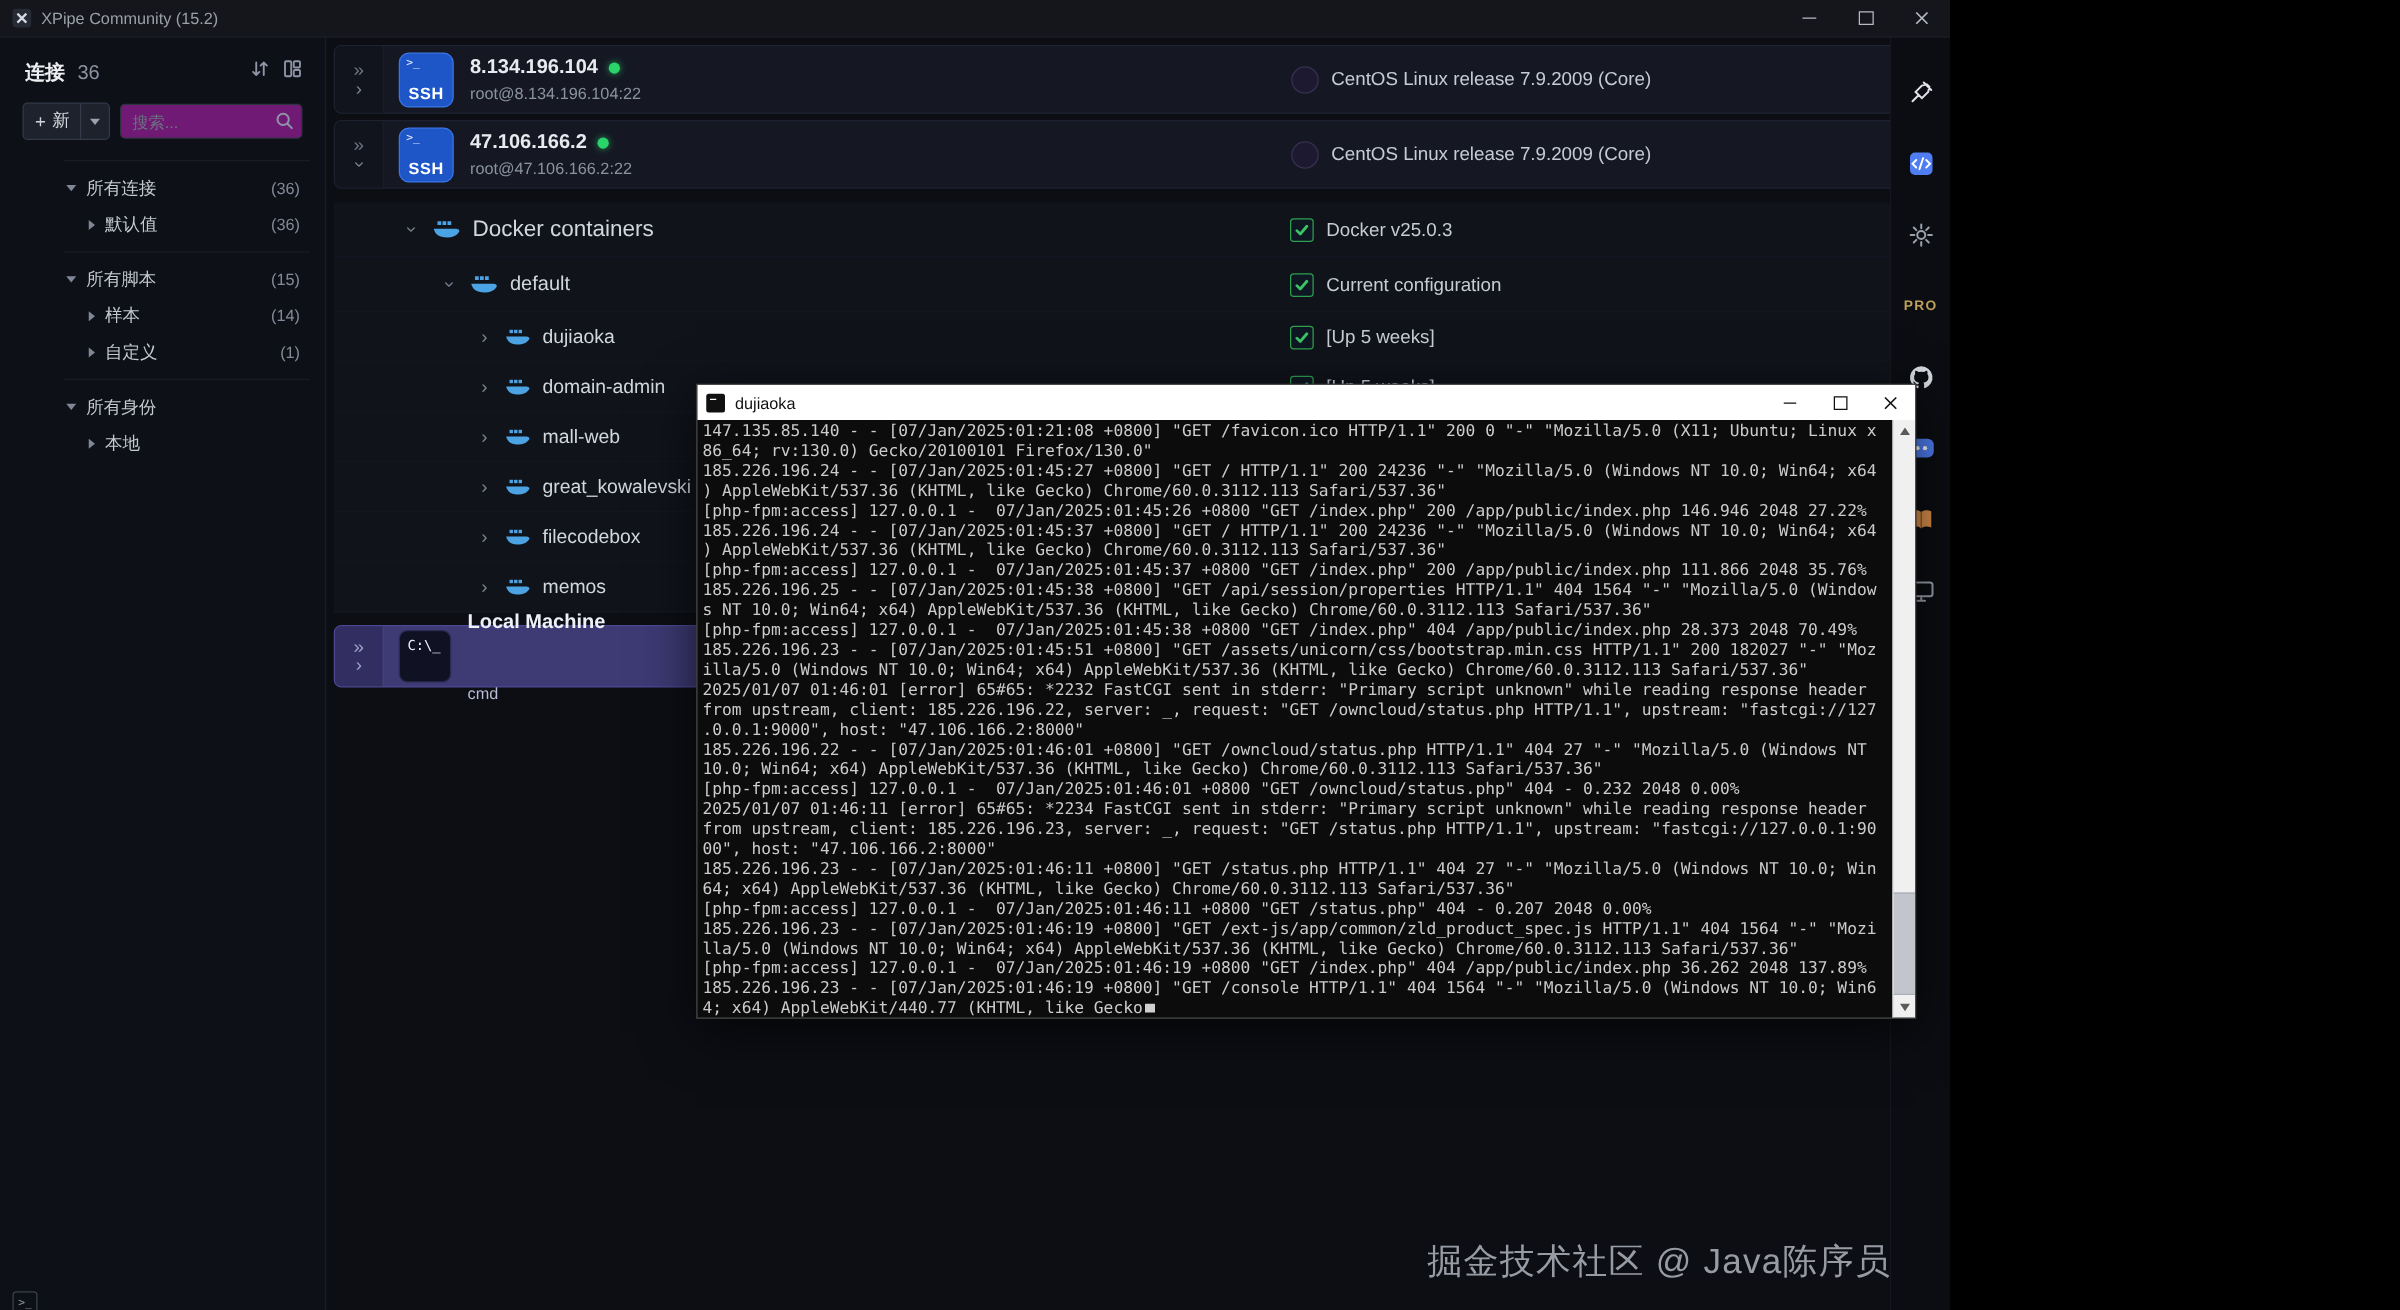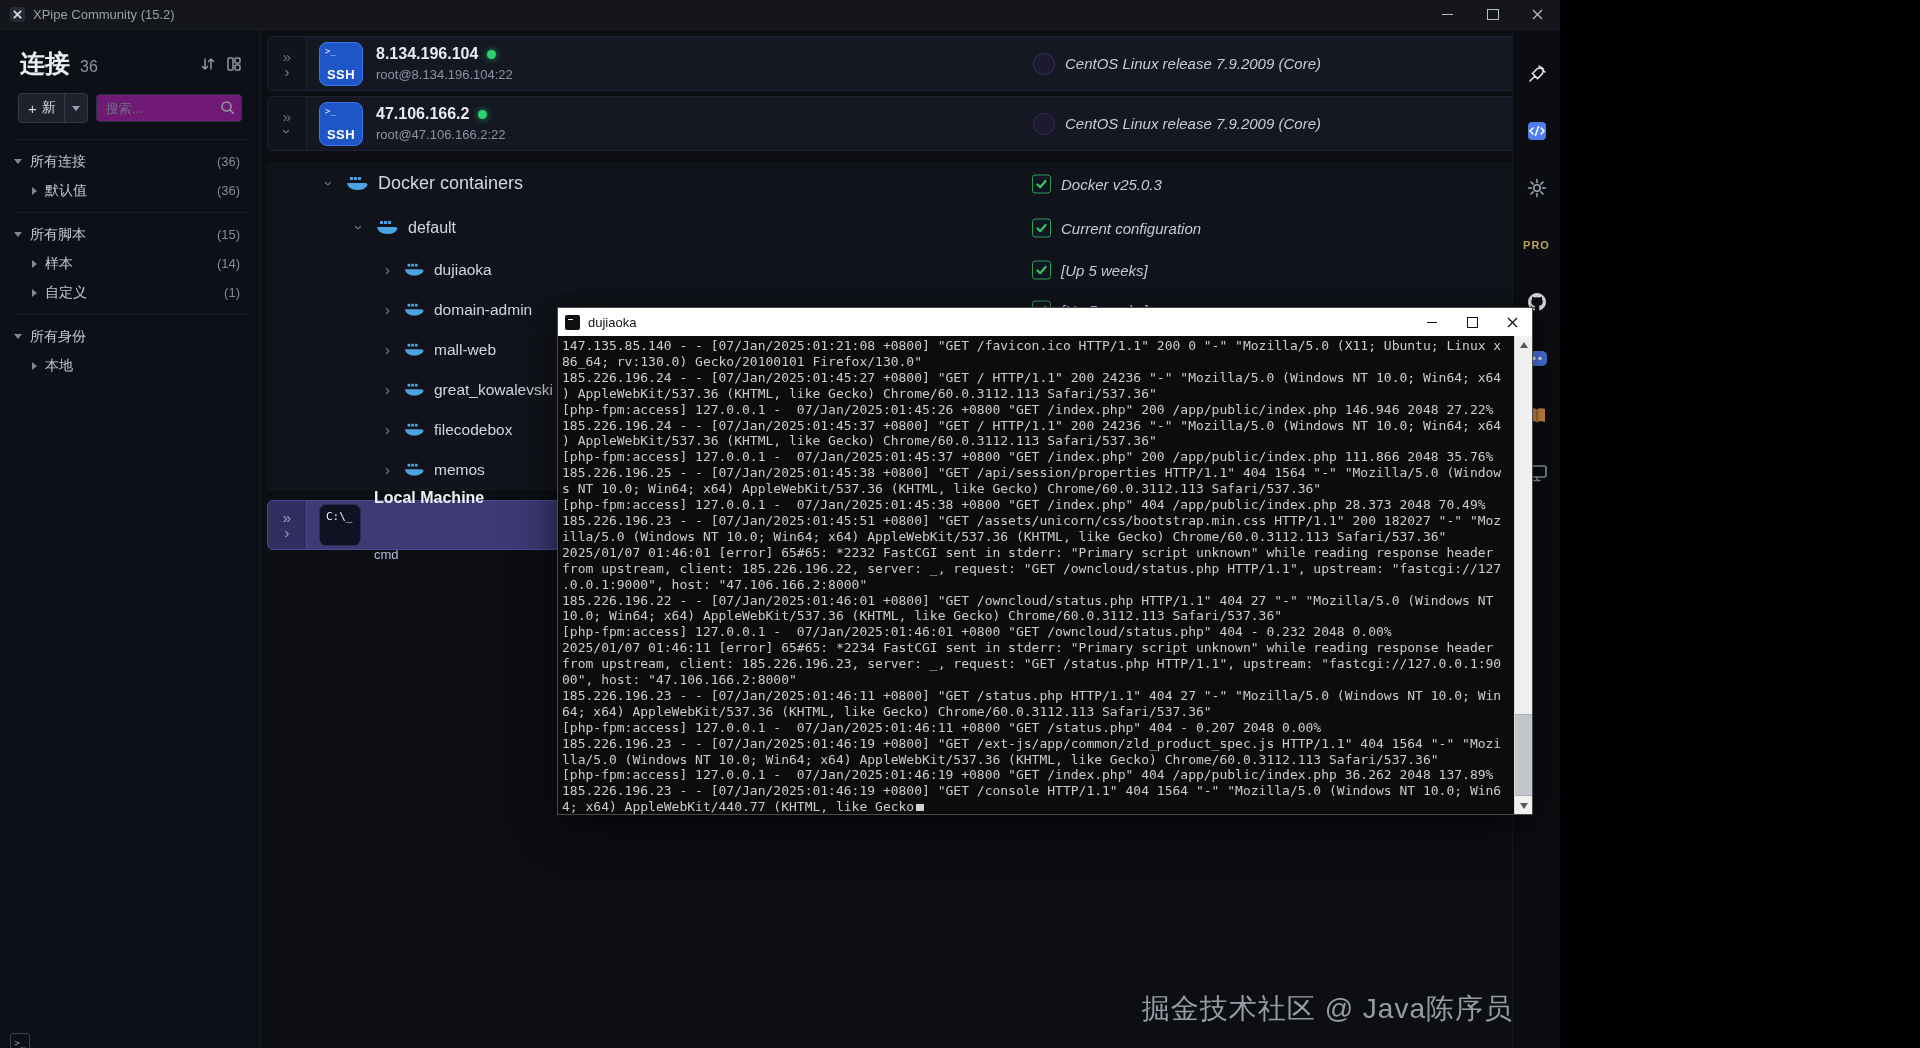--- a/index.html
+++ b/index.html
@@ -16,40 +16,40 @@
   .win-controls{position:absolute;right:0;top:0;height:29px;display:flex;}
   .win-btn{width:45px;height:29px;display:flex;align-items:center;justify-content:center;color:#b6bac1;}
   .glyph-min{display:block;width:11px;height:1px;background:#b6bac1;}
   .glyph-max{display:block;width:10px;height:9px;border:1px solid #b6bac1;}
   .glyph-x{width:11px;height:11px;stroke:#b6bac1;stroke-width:1.4;}
 
   
   .sidebar{position:absolute;left:0;top:29px;bottom:0;width:260px;background:#0e1017;
            border-right:1px solid #181c24;z-index:4;}
   .sb-header{display:flex;align-items:baseline;padding:18px 18px 0 20px;}
-  .sb-title{font-size:25px;font-weight:bold;color:#eceef2;}
+  .sb-title{font-size:16px;font-weight:bold;color:#eceef2;}
   .sb-count{font-size:16px;color:#8b93a0;margin-left:10px;}
   .sb-header-icons{margin-left:auto;display:flex;gap:10px;align-items:center;}
   .sb-hicon svg{width:16px;height:16px;stroke:#8d95a6;stroke-width:1.5;fill:none;stroke-linecap:round;}
   .sb-controls{display:flex;align-items:center;margin:13px 18px 0 18px;gap:8px;}
   .new-btn{height:28px;display:flex;align-items:center;background:#1d222c;border:1px solid #323949;
            border-radius:4px;color:#d6dae0;font-size:14px;padding:0 0 0 9px;}
   .new-btn .plus{font-size:15px;margin-right:5px;color:#cfd4dc;}
   .new-btn .caret-zone{height:100%;display:flex;align-items:center;border-left:1px solid #323949;
            margin-left:8px;padding:0 7px;}
   .caret-down{width:0;height:0;border-left:4px solid transparent;border-right:4px solid transparent;
               border-top:5px solid #9aa1ad;}
   .search-box{flex:1;height:28px;position:relative;}
   .search-box input{width:100%;height:100%;box-sizing:border-box;background:#701a75;
            border:1px solid #2c3341;border-radius:4px;color:#c7ccd6;font-size:13px;
            padding:0 26px 0 9px;outline:none;font-family:inherit;}
   .search-box input::placeholder{color:#6b7280;}
   .search-icon{position:absolute;right:7px;top:6px;width:15px;height:15px;stroke:#8d95a6;
                stroke-width:1.6;fill:none;stroke-linecap:round;}
-  .sb-tree{margin-top:16px;}
+  .sb-tree{margin-top:16px;padding-left:39px;}
   .sb-sep{height:1px;background:#171b23;margin:7px 12px;}
   .tree-row{height:29px;display:flex;align-items:center;font-size:14px;color:#c3c9d2;padding-left:14px;}
   .tree-row.child{padding-left:32px;}
   .tree-count{margin-left:auto;margin-right:20px;color:#838b99;font-size:13px;}
   .tri{width:0;height:0;margin-right:8px;}
   .tri.right{border-top:4px solid transparent;border-bottom:4px solid transparent;border-left:5px solid #7f8795;}
   .tri.down{border-left:4px solid transparent;border-right:4px solid transparent;border-top:5px solid #7f8795;}
 
   
   .card{position:absolute;left:267px;width:1585px;background:#151823;border:1px solid #1e2230;
@@ -67,21 +67,21 @@
   .ssh-badge .prompt{position:absolute;left:5px;top:3px;font-family:"DejaVu Sans Mono",monospace;
              font-size:9px;color:#e8efff;}
   .ssh-badge .label{position:absolute;left:0;right:0;bottom:3px;text-align:center;font-weight:bold;
              font-size:13px;color:#ffffff;letter-spacing:.5px;}
   .conn-text{margin-left:13px;}
   .conn-title{display:flex;align-items:center;font-size:16px;font-weight:bold;color:#e8eaef;}
   .green-dot{width:9px;height:9px;border-radius:50%;background:#2bd46b;margin-left:9px;
              box-shadow:0 0 6px rgba(43,212,107,.7);}
   .conn-sub{font-size:13px;color:#8b93a0;margin-top:4px;}
   .status-col{position:absolute;left:765px;top:50%;transform:translateY(-50%);
-              display:flex;align-items:center;gap:10px;font-style:italic;}
+              display:flex;align-items:center;gap:10px;}
   .os-icon{width:20px;height:20px;border-radius:50%;background:#1d1931;border:1px solid #363052;flex:none;}
   .status-text{font-size:15px;color:#c6ccd5;white-space:nowrap;}
   .checkbox{width:17px;height:17px;border-radius:3px;border:1.5px solid #2ea052;background:#0f1722;
             display:flex;align-items:center;justify-content:center;flex:none;}
   .checkbox svg{width:11px;height:11px;stroke:#3ac465;stroke-width:2.2;fill:none;
                 stroke-linecap:round;stroke-linejoin:round;}
   .row-icons{position:absolute;right:14px;top:50%;transform:translateY(-50%);
              display:flex;align-items:center;gap:13px;}
   .ric{width:20px;height:20px;}
   .ric svg{width:20px;height:20px;stroke:#8d95a6;stroke-width:1.5;fill:none;

